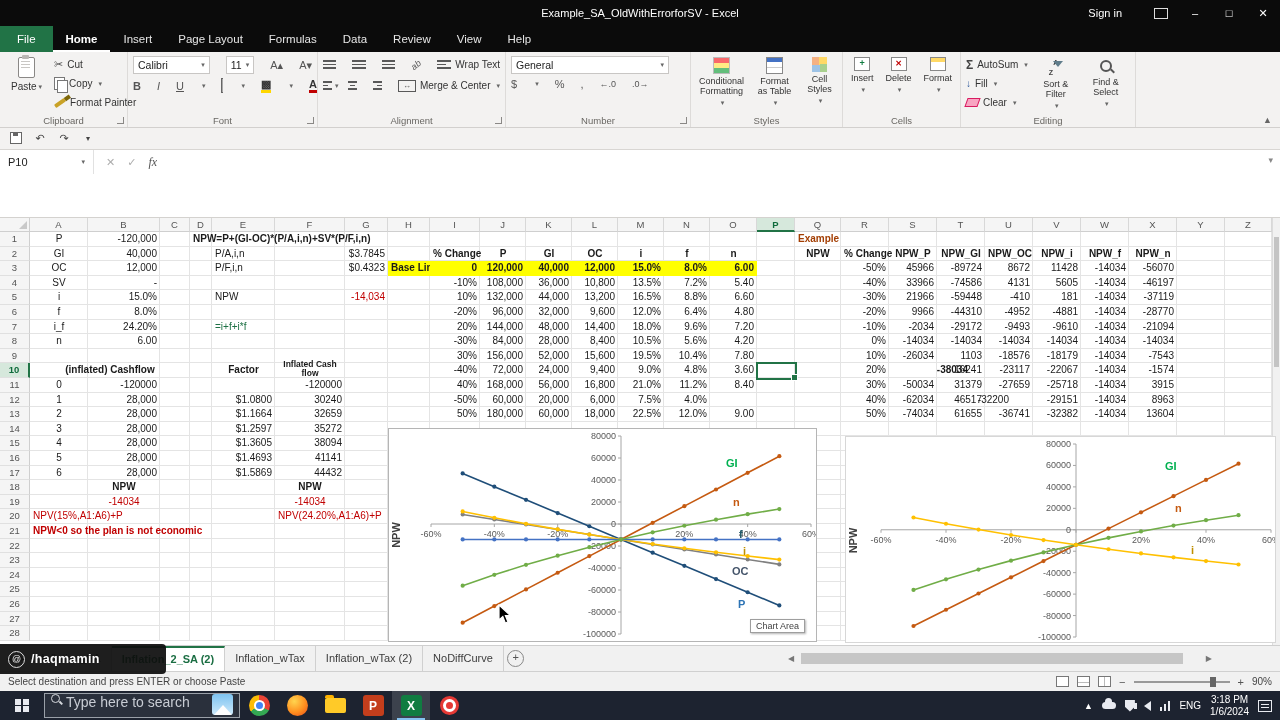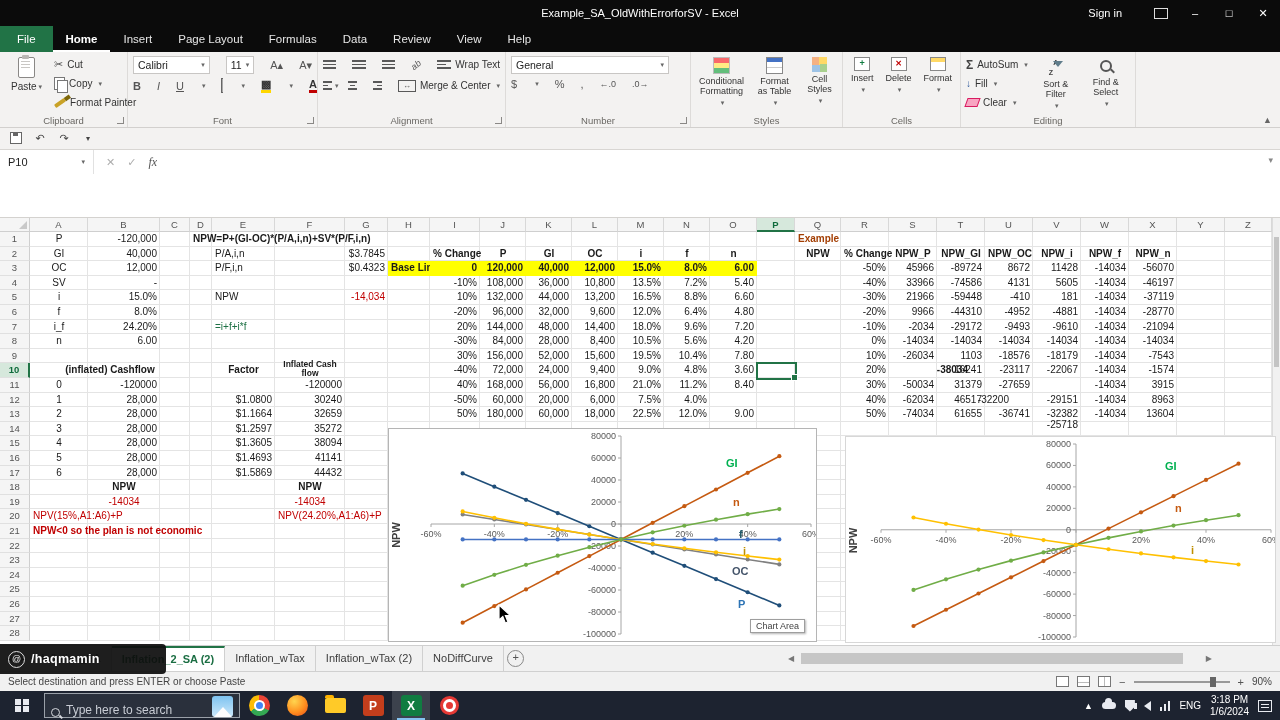--- a/index.html
+++ b/index.html
@@ -135,21 +135,21 @@
   .zsign{font-size:11px;color:#555}
   
   #watermark{position:absolute;left:0;top:644px;width:166px;height:30px;background:rgba(14,14,14,.93);color:#fff;display:flex;align-items:center;z-index:50;border-radius:0 4px 4px 0}
   .wm-logo{width:17px;height:17px;border:1.5px solid #ddd;border-radius:50%;margin:0 6px 0 8px;box-sizing:border-box;display:flex;align-items:center;justify-content:center;font-size:9px;color:#eee}
   .wm-text{font-size:12.5px;font-weight:bold;letter-spacing:.3px}
   
   #taskbar{position:absolute;top:691px;left:0;width:1280px;height:29px;background:#1d2330;display:flex;align-items:center;z-index:60}
   .start{width:44px;height:29px;display:flex;align-items:center;justify-content:center}
   .win{width:14px;height:14px;display:grid;grid-template-columns:6px 6px;grid-template-rows:6px 6px;gap:1.5px}
   .win i{background:#e8eaf0}
-  .search{width:196px;height:25px;background:#2a303c;border:1px solid #9aa0a8;display:flex;align-items:flex-end;gap:6px;padding:0 6px;color:#c8ccd4;font-size:12px;box-sizing:border-box}
+  .search{width:196px;height:25px;background:#2a303c;border:1px solid #9aa0a8;display:flex;align-items:flex-start;gap:6px;padding:0 6px;color:#c8ccd4;font-size:14px;box-sizing:border-box}
   .s-mag{width:7px;height:7px;border:1.5px solid #d6d9de;border-radius:50%;position:relative;flex:none}
   .s-mag::after{content:"";position:absolute;width:4px;height:1.5px;background:#d6d9de;transform:rotate(45deg);right:-4px;bottom:-1px}
   .weather{width:21px;height:21px;border-radius:3px;margin-left:auto;background:linear-gradient(180deg,#7ec3f0,#cde9fb);position:relative;overflow:hidden;flex:none}
   .weather::after{content:"";position:absolute;bottom:-1px;left:1px;border-left:10px solid transparent;border-right:10px solid transparent;border-bottom:11px solid #fdfdfd}
   .app{width:38px;height:29px;display:flex;align-items:center;justify-content:center;position:relative}
   .app.active{background:rgba(255,255,255,.14)}
   .app.active::after{content:"";position:absolute;left:5px;right:5px;bottom:0;height:2px;background:#85c2ef}
   .i-chrome{width:21px;height:21px;border-radius:50%;background:conic-gradient(#ea4335 0 33%,#34a853 33% 66%,#fbbc05 66% 100%);position:relative}
   .i-chrome::before{content:"";position:absolute;inset:5px;border-radius:50%;background:#fff}
   .i-chrome::after{content:"";position:absolute;inset:7px;border-radius:50%;background:#4285f4}
@@ -733,21 +733,21 @@
     <div class="cell R" style="left: 923px; width: 48px; top: 146.4px; height: 14.6px; font-weight: bold;">-38034</div>
     <div class="cell R" style="left: 937px; width: 48px; top: 146.4px; height: 14.6px;">16241</div>
     <div class="cell R" style="left: 985px; width: 48px; top: 146.4px; height: 14.6px;">-23117</div>
     <div class="cell R" style="left: 1033px; width: 48px; top: 146.4px; height: 14.6px;">-22067</div>
     <div class="cell R" style="left: 1081px; width: 48px; top: 146.4px; height: 14.6px;">-14034</div>
     <div class="cell R" style="left: 1129px; width: 48px; top: 146.4px; height: 14.6px;">-1574</div>
     <div class="cell R" style="left: 841px; width: 48px; top: 161px; height: 14.6px;">30%</div>
     <div class="cell R" style="left: 889px; width: 48px; top: 161px; height: 14.6px;">-50034</div>
     <div class="cell R" style="left: 937px; width: 48px; top: 161px; height: 14.6px;">31379</div>
     <div class="cell R" style="left: 985px; width: 48px; top: 161px; height: 14.6px;">-27659</div>
-    <div class="cell R" style="left: 1033px; width: 48px; top: 161px; height: 14.6px; margin-top: 40px;">-25718</div>
+    <div class="cell R" style="left: 1033px; width: 48px; top: 161px; height: 14.6px;">-25718</div>
     <div class="cell R" style="left: 1081px; width: 48px; top: 161px; height: 14.6px;">-14034</div>
     <div class="cell R" style="left: 1129px; width: 48px; top: 161px; height: 14.6px;">3915</div>
     <div class="cell R" style="left: 841px; width: 48px; top: 175.6px; height: 14.6px;">40%</div>
     <div class="cell R" style="left: 889px; width: 48px; top: 175.6px; height: 14.6px;">-62034</div>
     <div class="cell R" style="left: 937px; width: 48px; top: 175.6px; height: 14.6px;">46517</div>
     <div class="cell R" style="left: 964px; width: 48px; top: 175.6px; height: 14.6px;">-32200</div>
     <div class="cell R" style="left: 1033px; width: 48px; top: 175.6px; height: 14.6px;">-29151</div>
     <div class="cell R" style="left: 1081px; width: 48px; top: 175.6px; height: 14.6px;">-14034</div>
     <div class="cell R" style="left: 1129px; width: 48px; top: 175.6px; height: 14.6px;">8963</div>
     <div class="cell R" style="left: 841px; width: 48px; top: 190.2px; height: 14.6px;">50%</div>

